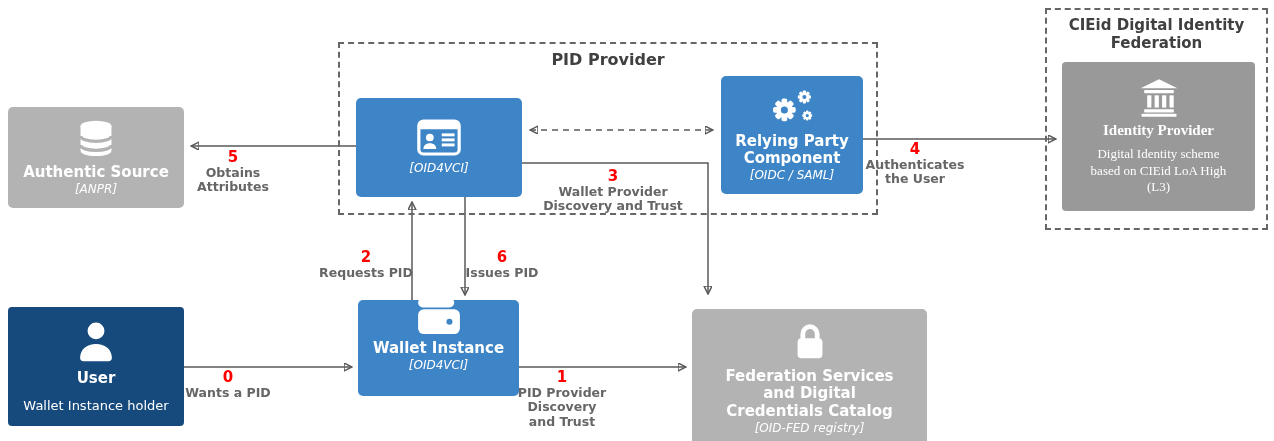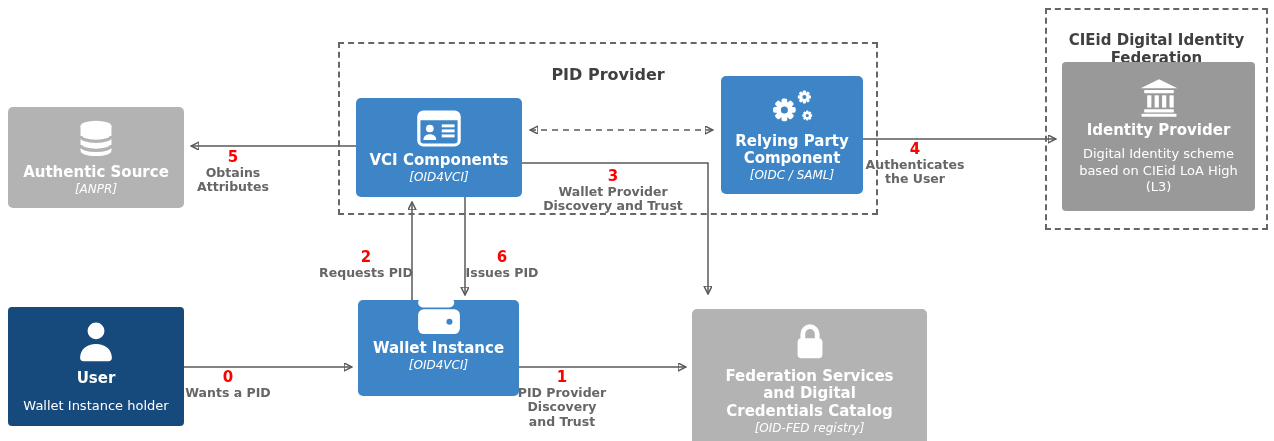--- a/index.html
+++ b/index.html
@@ -18,21 +18,21 @@
   .blue{background:#3d85c6;border-radius:5px;}
   .graylight{background:#b3b3b3;border-radius:5px;margin-top:10px;}
   .graydark{background:#999999;border-radius:4px;}
   .navy{background:#164a7d;border-radius:4px;}
   .dashed-container{
     position:absolute;border:2px dashed #666;box-sizing:border-box;
     display:flex;flex-direction:column;align-items:center;
   }
   .container-title{
     font-weight:bold;color:#404040;text-align:center;white-space:pre-line;
-    margin-top:21px;line-height:1.2;
+    margin-top:6px;line-height:1.2;
   }
   #pid-container .container-title{font-size:16px;}
   #cieid-container .container-title{font-size:15px;}
   .edge-label{
     position:absolute;text-align:center;pointer-events:none;
   }
   .edge-num{font-weight:bold;color:#ff0000;font-size:15px;line-height:1.1;}
   .edge-text{font-weight:bold;color:#666;font-size:12.5px;line-height:1.18;white-space:pre-line;}
   #connector-layer{position:absolute;left:0;top:0;}
   #connector-layer line,#connector-layer path{stroke:#595959;stroke-width:1.5;fill:none;}
@@ -85,21 +85,20 @@
       <svg width="44" height="37" viewBox="0 0 48 40">
         <rect x="2" y="2" width="44" height="36" rx="5" fill="none" stroke="#fff" stroke-width="3.5"></rect>
         <path d="M2 7 a5 5 0 0 1 5-5 h34 a5 5 0 0 1 5 5 v4 H2 Z" fill="#fff"></path>
         <circle cx="14" cy="20" r="4.2" fill="#fff"></circle>
         <path d="M7 32.5 c0-4 3-6.3 7-6.3 s7 2.3 7 6.3 z" fill="#fff"></path>
         <rect x="27" y="15.5" width="14" height="3.2" fill="#fff"></rect>
         <rect x="27" y="21" width="14" height="3.2" fill="#fff"></rect>
         <rect x="27" y="26.5" width="14" height="3.2" fill="#fff"></rect>
       </svg>
     </span>
-    <div class="node-title">VCI Components</div>
     <div class="node-sub">[OID4VCI]</div>
   </div>
 
   <div class="node blue" style="left:721px;top:76px;width:142px;height:118px;">
     <span class="icon">
       <svg width="48" height="40" viewBox="0 0 50 42">
         <defs>
           <g id="g-gear">
             <rect x="-3.2" y="-12.5" width="6.4" height="25" rx="2" fill="#fff"></rect>
             <rect x="-3.2" y="-12.5" width="6.4" height="25" rx="2" fill="#fff" transform="rotate(45)"></rect>
@@ -112,21 +111,21 @@
         <use href="#g-gear" transform="translate(17 23) scale(0.95)"></use>
         <use href="#g-gear" transform="translate(38 9.5) scale(0.55)"></use>
         <use href="#g-gear" transform="translate(41 29) scale(0.42)"></use>
       </svg>
     </span>
     <div class="node-title">Relying Party
 Component</div>
     <div class="node-sub">[OIDC / SAML]</div>
   </div>
 
-  <div class="node graydark" style="left:1062px;top:62px;width:193px;height:149px;">
+  <div class="node graydark" style="left:1062px;top:62px;width:193px;height:149px;font-family:Liberation Serif, serif;">
     <span class="icon">
       <svg width="42" height="39" viewBox="0 0 48 44">
         <path d="M24 1 L45 11.5 H3 Z" fill="#fff"></path>
         <rect x="7" y="13.5" width="34" height="3.5" rx="1" fill="#fff"></rect>
         <rect x="10.5" y="19.5" width="4.8" height="14" fill="#fff"></rect>
         <rect x="19" y="19.5" width="4.8" height="14" fill="#fff"></rect>
         <rect x="27.5" y="19.5" width="4.8" height="14" fill="#fff"></rect>
         <rect x="36" y="19.5" width="4.8" height="14" fill="#fff"></rect>
         <rect x="7" y="35.5" width="34" height="3.5" rx="1" fill="#fff"></rect>
         <rect x="4" y="40.5" width="40" height="3.5" rx="1" fill="#fff"></rect>

